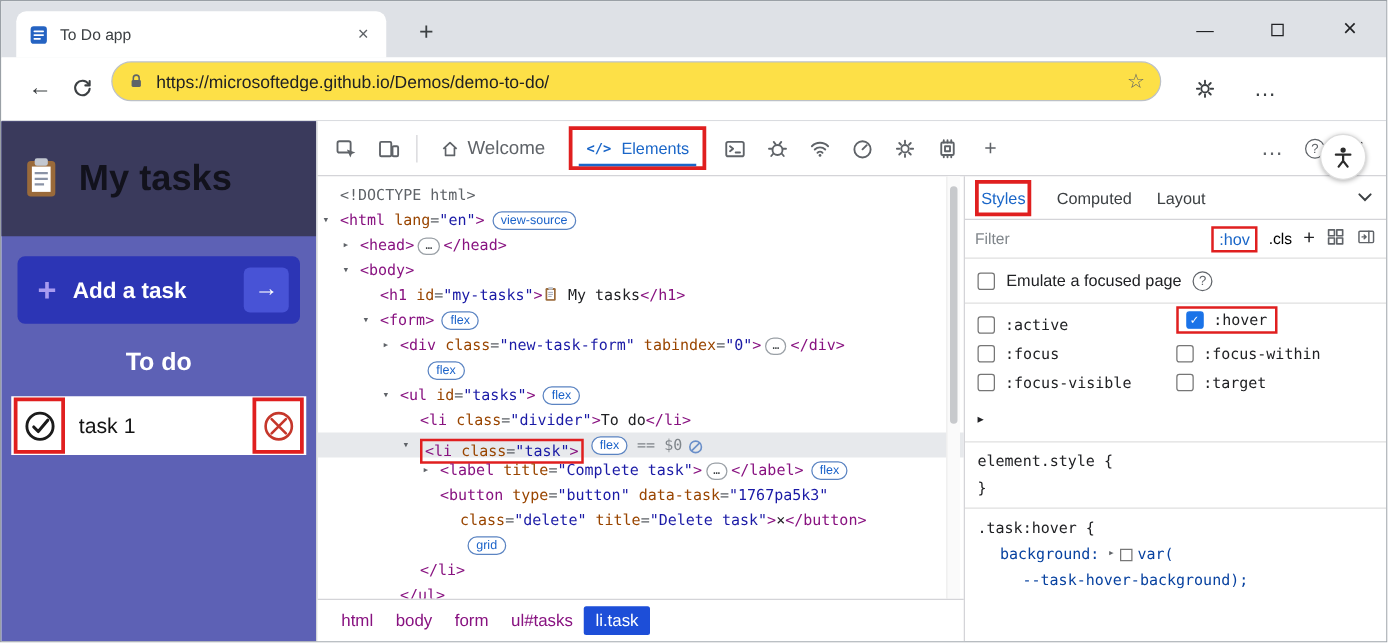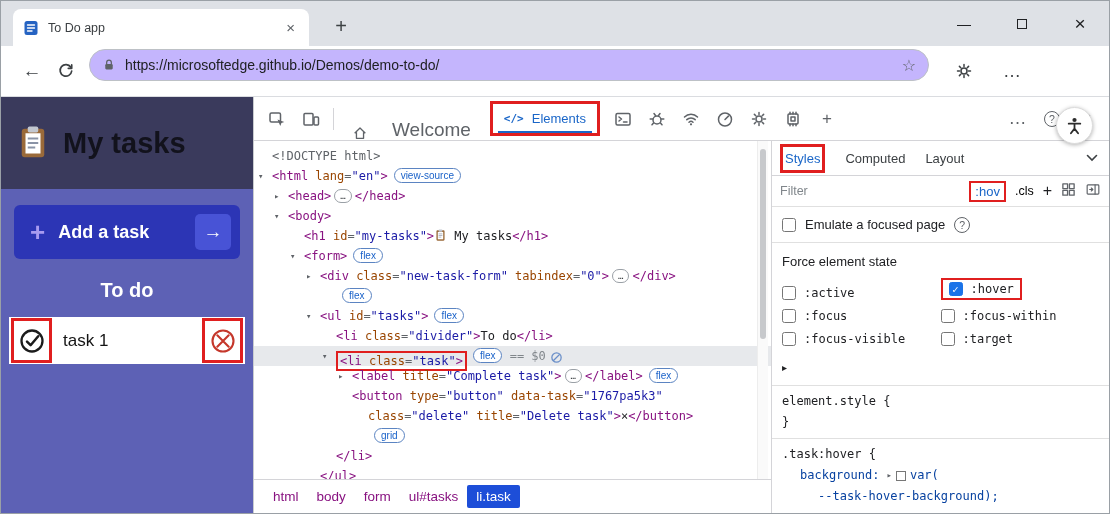--- a/index.html
+++ b/index.html
@@ -16,21 +16,21 @@
   .tab{position:absolute;left:12px;top:8px;width:296px;height:37px;background:#fff;border-radius:8px 8px 0 0;display:flex;align-items:center;padding:0 10px;gap:9px}
   .tab-title{font-size:12.5px;color:#3c4043;flex:1;white-space:nowrap;overflow:hidden}
   .tab-close{color:#5f6368;font-size:15px;padding:0 4px}
   .newtab{position:absolute;left:326px;top:11px;width:28px;height:28px;display:flex;align-items:center;justify-content:center;font-size:20px;color:#3c4043}
   .win-controls{position:absolute;right:0;top:0;height:45px;display:flex}
   .win-btn{width:58px;height:45px;display:flex;align-items:center;justify-content:center;font-size:14px;color:#202124}
   .maxbox{width:10px;height:10px;border:1.5px solid #202124;display:inline-block}
   .win-close{font-size:19px}
   .addressbar{position:absolute;left:0;top:45px;right:0;height:51px;background:#fff;display:flex;align-items:center;padding:0 14px;border-bottom:1px solid #dadce0}
   .nav-btn{width:34px;height:34px;display:flex;align-items:center;justify-content:center;color:#3c4043;font-size:19px}
-  .url-pill{flex:1;height:32px;border:1px solid #bdc1c6;border-radius:16px;display:flex;align-items:center;padding:0 12px;margin:0 16px 12px 6px;gap:9px;max-width:840px;background:#c4b5fd}
+  .url-pill{flex:1;height:32px;border:1px solid #bdc1c6;border-radius:16px;display:flex;align-items:center;padding:0 12px;margin:0 16px 12px 6px;gap:9px;max-width:840px;background:#fde047}
   .url-text{font-size:14px;color:#202124;flex:1;white-space:nowrap;overflow:hidden}
   .star{color:#5f6368;font-size:16px}
   .after-pill{display:flex;align-items:center;gap:22px;margin-left:2px;padding-right:6px}
   .dots{font-size:18px;color:#3c4043;letter-spacing:1px}
 
   
   .page{position:absolute;left:0;top:96px;width:252px;bottom:0;background:#5d61b5}
   .page-header{height:92px;background:#3a3a5c;display:flex;align-items:center;gap:12px;padding-left:14px}
   .clip-lg{width:36px;height:36px}
   .page-title{font-size:29px;font-weight:bold;color:#12121c}
@@ -44,21 +44,21 @@
   .check-annot,.delete-annot{position:absolute;top:1px;width:41px;height:45px;border:3px solid var(--red);display:flex;align-items:center;justify-content:center;background:#fff}
   .check-annot{left:2px}
   .delete-annot{right:2px}
 
   
   .devtools{position:absolute;left:252px;right:0;top:96px;bottom:0;background:#fff;border-left:1px solid #c9cccf}
   .dt-toolbar{position:absolute;left:0;right:0;top:0;height:44px;display:flex;align-items:center;border-bottom:1px solid var(--panel-border);padding-left:6px}
   .icon-btn{width:34px;height:34px;display:flex;align-items:center;justify-content:center;color:var(--gray);flex:none}
   .icon-btn svg{stroke:var(--gray);fill:none;stroke-width:1.5;stroke-linecap:round;stroke-linejoin:round}
   .sep{width:1px;height:22px;background:var(--panel-border);margin:0 5px;flex:none}
-  .panel-tab{display:flex;align-items:flex-end;gap:24px;padding:0 13px;height:44px;font-size:19px;color:var(--gray);flex:none}
+  .panel-tab{display:flex;align-items:center;gap:6px;padding:0 13px;height:44px;font-size:15px;color:var(--gray);flex:none}
   .elements-annot{border:3px solid var(--red);display:flex;align-items:center;gap:8px;padding:7px 11px;margin:0 6px;position:relative;flex:none}
   .elements-annot::after{content:"";position:absolute;left:5px;right:5px;bottom:0;height:2.5px;background:var(--blue)}
   .code-tab-ic{font-family:"DejaVu Sans Mono",monospace;font-size:11px;color:var(--blue);font-weight:bold}
   .elements-label{font-size:13px;color:var(--blue);font-weight:500}
   .dt-right{margin-left:auto;display:flex;align-items:center;padding-right:6px}
   .help-circle{width:16px;height:16px;border:1.5px solid var(--gray);border-radius:50%;display:flex;align-items:center;justify-content:center;font-size:10.5px;color:var(--gray)}
   .dt-close{font-size:19px;color:#202124}
 
   
   .dom-pane{position:absolute;top:44px;left:0;width:517px;bottom:34px;overflow:hidden;font-family:"DejaVu Sans Mono",monospace;font-size:12px;padding-top:5px}
@@ -360,21 +360,20 @@
                 <path d="M11.5 3.5v11M5 9h3.5M7 7.2L8.8 9 7 10.8"></path>
               </svg>
           </span>
         </span>
       </div>
       <div class="emulate-row">
         <span class="cb"></span>
         <span>Emulate a focused page</span>
         <span class="help-circle">?</span>
       </div>
-      <div class="force-label">Force element state</div>
       <div class="state-grid">
           <span class="state-item">
             <span class="cb"></span>
             <span class="state-label">:active</span>
           </span>
           <span class="state-item">
             <span class="annot-inline">
               <span class="cb checked">✓</span>
               <span class="state-label">:hover</span>
             </span>

